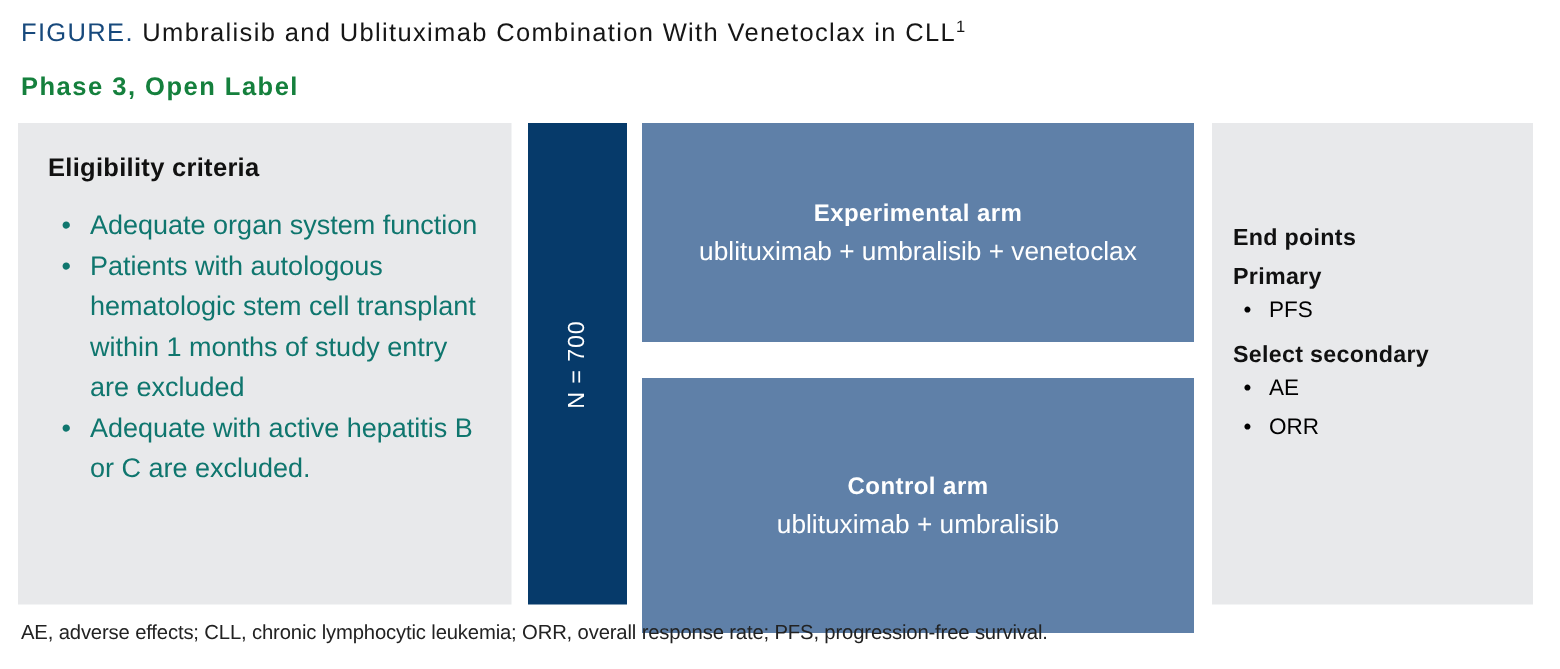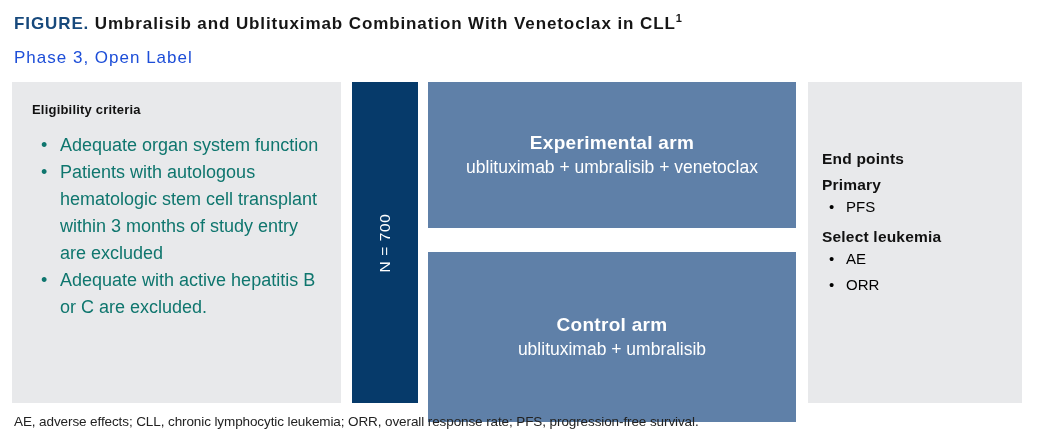--- a/index.html
+++ b/index.html
@@ -9,38 +9,38 @@
     font-family: "Liberation Sans", sans-serif;
     color: #1a1a1a;
     position: relative;
     overflow: hidden;
   }
   .stage { position: absolute; inset: 0; }
 
   
   .title-line {
     position: absolute; left: 14px; top: 12px;
-    font-size: 17px; font-weight: bold; letter-spacing: 0.9px;
+    font-size: 17px; font-weight: normal; letter-spacing: 0.9px;
     color: #161616; white-space: nowrap;
   }
   .figure-label { color: #17497c; letter-spacing: 0.9px; }
   .title-sup { font-size: 11px; vertical-align: super; letter-spacing: 0; }
   .subtitle {
     position: absolute; left: 14px; top: 48px;
-    font-size: 17px; font-weight: normal; letter-spacing: 1px; color: #1d4ed8;
+    font-size: 17px; font-weight: bold; letter-spacing: 1px; color: #15803d;
   }
 
   
   .panel-gray { background: #e8e9eb; position: absolute; }
   .eligibility-panel {
     left: 12px; top: 82px; width: 329px; height: 321px;
     padding: 20px 16px 0 20px;
   }
   .eligibility-heading {
-    font-size: 13px; font-weight: bold; color: #111;
+    font-size: 17px; font-weight: bold; color: #111;
     margin-bottom: 15px; letter-spacing: 0.2px;
   }
   ul.plain-list { list-style: none; }
   .eligibility-panel li {
     position: relative; padding-left: 28px;
     font-size: 18px; line-height: 27px; color: #0f766e;
   }
   .eligibility-panel li::before {
     content: "\2022"; position: absolute; left: 9px; top: 0;
   }
@@ -58,21 +58,21 @@
 
   
   .arm-box {
     position: absolute; left: 428px; width: 368px;
     background: #5f80a8; color: #ffffff;
     display: flex; flex-direction: column; align-items: center; justify-content: center;
     text-align: center;
   }
   .arm-exp { top: 82px; height: 146px; }
   .arm-ctl { top: 252px; height: 170px; }
-  .arm-name { font-size: 19px; font-weight: bold; letter-spacing: 0.3px; line-height: 24px; }
+  .arm-name { font-size: 16px; font-weight: bold; letter-spacing: 0.3px; line-height: 24px; }
   .arm-regimen { font-size: 17.5px; line-height: 24px; }
 
   
   .endpoints-panel {
     left: 808px; top: 82px; width: 214px; height: 321px;
     padding: 68px 24px 0 14px;
   }
   .ep-heading { font-size: 15.5px; font-weight: bold; color: #111; letter-spacing: 0.2px; }
   .ep-sub { font-size: 15.5px; font-weight: bold; color: #111; margin-top: 8px; letter-spacing: 0.2px; }
   .endpoints-panel li {
@@ -96,21 +96,21 @@
 <div class="stage">
 
   <div class="title-line"><span class="figure-label">FIGURE.</span><span> Umbralisib and Ublituximab Combination With Venetoclax in CLL</span><span class="title-sup">1</span></div>
 
   <div class="subtitle">Phase 3, Open Label</div>
 
   <div class="panel-gray eligibility-panel">
     <div class="eligibility-heading">Eligibility criteria</div>
     <ul class="plain-list">
       <li>Adequate organ system function</li>
-      <li>Patients with autologous hematologic stem cell transplant within 3 months of study entry are excluded</li>
+      <li>Patients with autologous hematologic stem cell transplant within 1 months of study entry are excluded</li>
       <li>Adequate with active hepatitis B or C are excluded.</li>
     </ul>
   </div>
 
   <div class="n-bar">
     <span class="rot">N = 700</span>
   </div>
 
   <div class="arm-box arm-exp">
     <div class="arm-name">Experimental arm</div>
@@ -121,21 +121,21 @@
     <div class="arm-name">Control arm</div>
     <div class="arm-regimen">ublituximab + umbralisib</div>
   </div>
 
   <div class="panel-gray endpoints-panel">
     <div class="ep-heading">End points</div>
     <div class="ep-sub">Primary</div>
     <ul class="plain-list">
       <li>PFS</li>
     </ul>
-    <div class="ep-sub">Select leukemia</div>
+    <div class="ep-sub">Select secondary</div>
     <ul class="plain-list">
       <li>AE</li>
       <li>ORR</li>
     </ul>
   </div>
 
   <div class="footnote">AE, adverse effects; CLL, chronic lymphocytic leukemia; ORR, overall response rate; PFS, progression-free survival.</div>
 
 </div>
 

